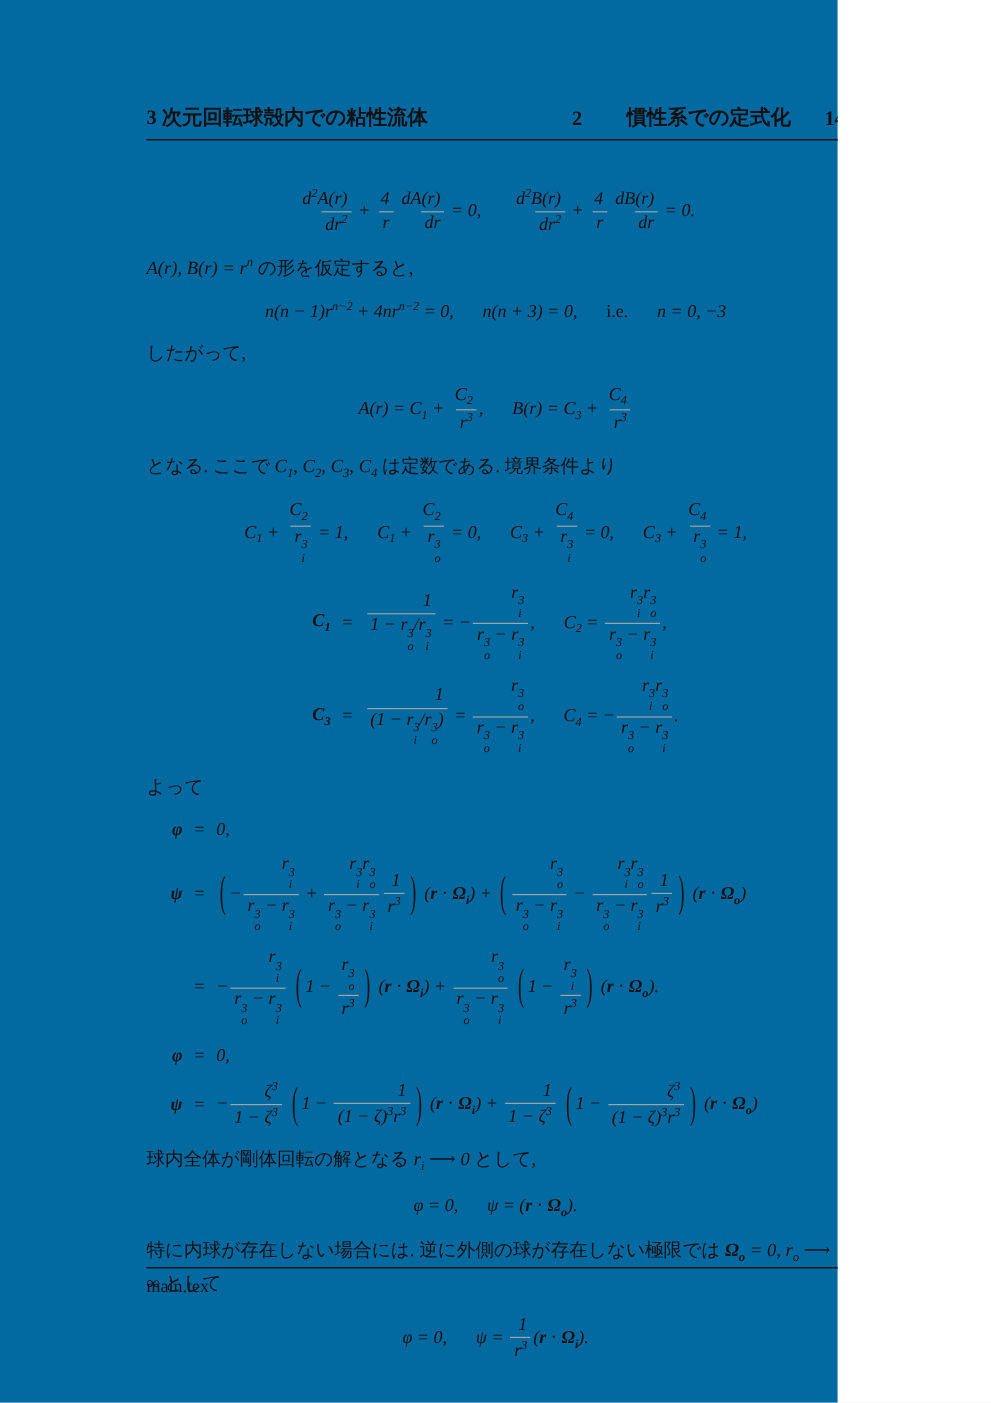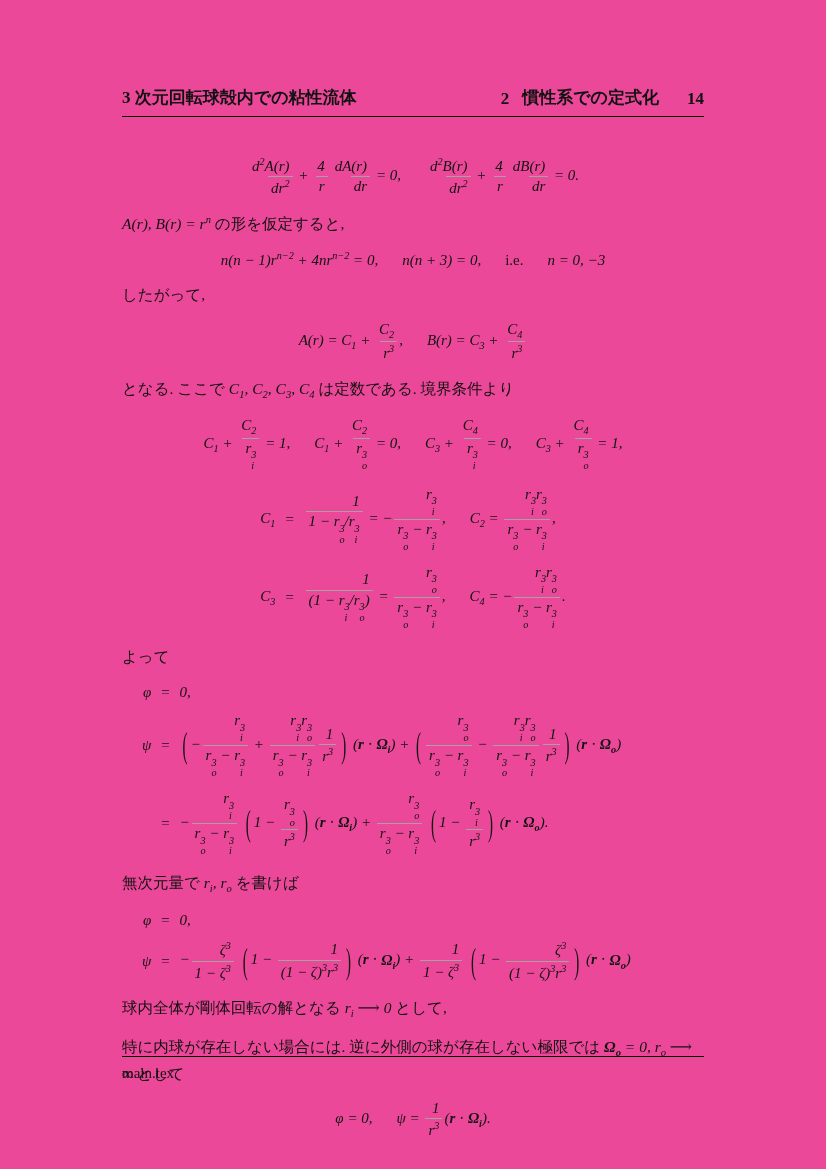--- a/index.html
+++ b/index.html
@@ -1,45 +1,45 @@
 <!DOCTYPE html>
 <html><head>
 <meta charset="utf-8">
 <style>
   html,body { margin:0; padding:0; background:#ffffff; }
   .page {
-    position:relative; width:826px; height:1169px; background:#ec4899; color:#111;
+    position:relative; width:698px; height:1169px; background:#0369a1; color:#111;
     font-family:"Liberation Serif","DejaVu Serif",serif; overflow:hidden;
   }
   
   .header {
     position:absolute; left:122px; top:86px; width:582px;
     display:flex; justify-content:space-between; align-items:flex-end;
     font-weight:bold; font-size:17px; border-bottom:1.2px solid #000; padding-bottom:7px;
   }
   .h-right { display:flex; align-items:flex-end; }
   .sec-num { margin-right:13px; }
-  .sec-title { margin-right:28px; }
+  .sec-title { margin-right:28px;margin-left:24px; }
   
   .doc-body {
     position:absolute; left:122px; top:114px; width:582px; padding-top:28px;
     font-size:15px;
   }
   .mt { font-style:italic; }
   .rm { font-style:normal; }
   .bd { font-weight:bold; }
   .para { margin:13px 0; line-height:1.55; font-size:15.5px; }
   .display { text-align:center; margin:14px 0; white-space:nowrap; line-height:1.2; }
   .align {
     display:grid; grid-template-columns:max-content max-content max-content;
     column-gap:9px; row-gap:11px; align-items:center;
     margin:14px 0; padding-left:20px; width:max-content; line-height:1.2;
   }
   .align.centered { padding-left:0; margin-left:auto; margin-right:auto; }
-  .al { justify-self:end; white-space:nowrap; }
+  .al { justify-self:end; white-space:nowrap;font-weight:bold; }
   .av { justify-self:start; white-space:nowrap; }
   sup, sub { font-size:0.68em; }
   .ss {
     display:inline-flex; flex-direction:column; align-items:flex-start;
     vertical-align:-0.55em; font-size:0.68em; line-height:1.05; font-style:italic;
   }
   .sst, .ssb { display:block; }
   .fr {
     display:inline-flex; flex-direction:column; align-items:flex-end;
     vertical-align:middle; margin:0 2px; line-height:1.15;
@@ -324,21 +324,20 @@
             <span class="bpc">1 − <span class="fr">
                 <span class="nu">r<span class="ss">
                     <span class="sst">3</span>
                     <span class="ssb">i</span>
                   </span></span>
                 <span class="de">r<sup>3</sup></span>
               </span></span>
             <span class="pp">)</span>
           </span> (<span class="bd">r</span> ⋅ <span class="bd">Ω<sub>o</sub></span>).</span>
       </div>
-      <div class="para mt"><span class="rm">無次元量で </span>r<sub>i</sub>, r<sub>o</sub> <span class="rm">を書けば</span></div>
       <div class="align">
         <span class="al mt">φ</span>
         <span class="ar mt">=</span>
         <span class="av mt">0,</span>
         <span class="al mt">ψ</span>
         <span class="ar mt">=</span>
         <span class="av mt">−<span class="fr">
             <span class="nu">ζ<sup>3</sup></span>
             <span class="de">1 − ζ<sup>3</sup></span>
           </span> <span class="bp">
@@ -354,20 +353,21 @@
           </span> <span class="bp">
             <span class="pp">(</span>
             <span class="bpc">1 − <span class="fr">
                 <span class="nu">ζ<sup>3</sup></span>
                 <span class="de">(1 − ζ)<sup>3</sup>r<sup>3</sup></span>
               </span></span>
             <span class="pp">)</span>
           </span> (<span class="bd">r</span> ⋅ <span class="bd">Ω<sub>o</sub></span>)</span>
       </div>
       <div class="para mt"><span class="rm">球内全体が剛体回転の解となる </span>r<sub>i</sub> ⟶ 0 <span class="rm"> として,</span></div>
+      <div class="display"><span class="mt">φ = 0,<span class="qd"></span> ψ = (<span class="bd">r</span> ⋅ <span class="bd">Ω<sub>o</sub></span>).</span></div>
       <div class="para mt"><span class="rm">特に内球が存在しない場合には. 逆に外側の球が存在しない極限では </span><span class="bd">Ω<sub>o</sub></span> = 0, r<sub>o</sub> ⟶ ∞ <span class="rm"> として</span></div>
       <div class="display"><span class="mt">φ = 0,<span class="qd"></span> ψ = <span class="fr">
             <span class="nu">1</span>
             <span class="de">r<sup>3</sup></span>
           </span>(<span class="bd">r</span> ⋅ <span class="bd">Ω<sub>i</sub></span>).</span></div>
     </div>
 
   <div class="footer">
     <span>main.tex</span>
   </div>

